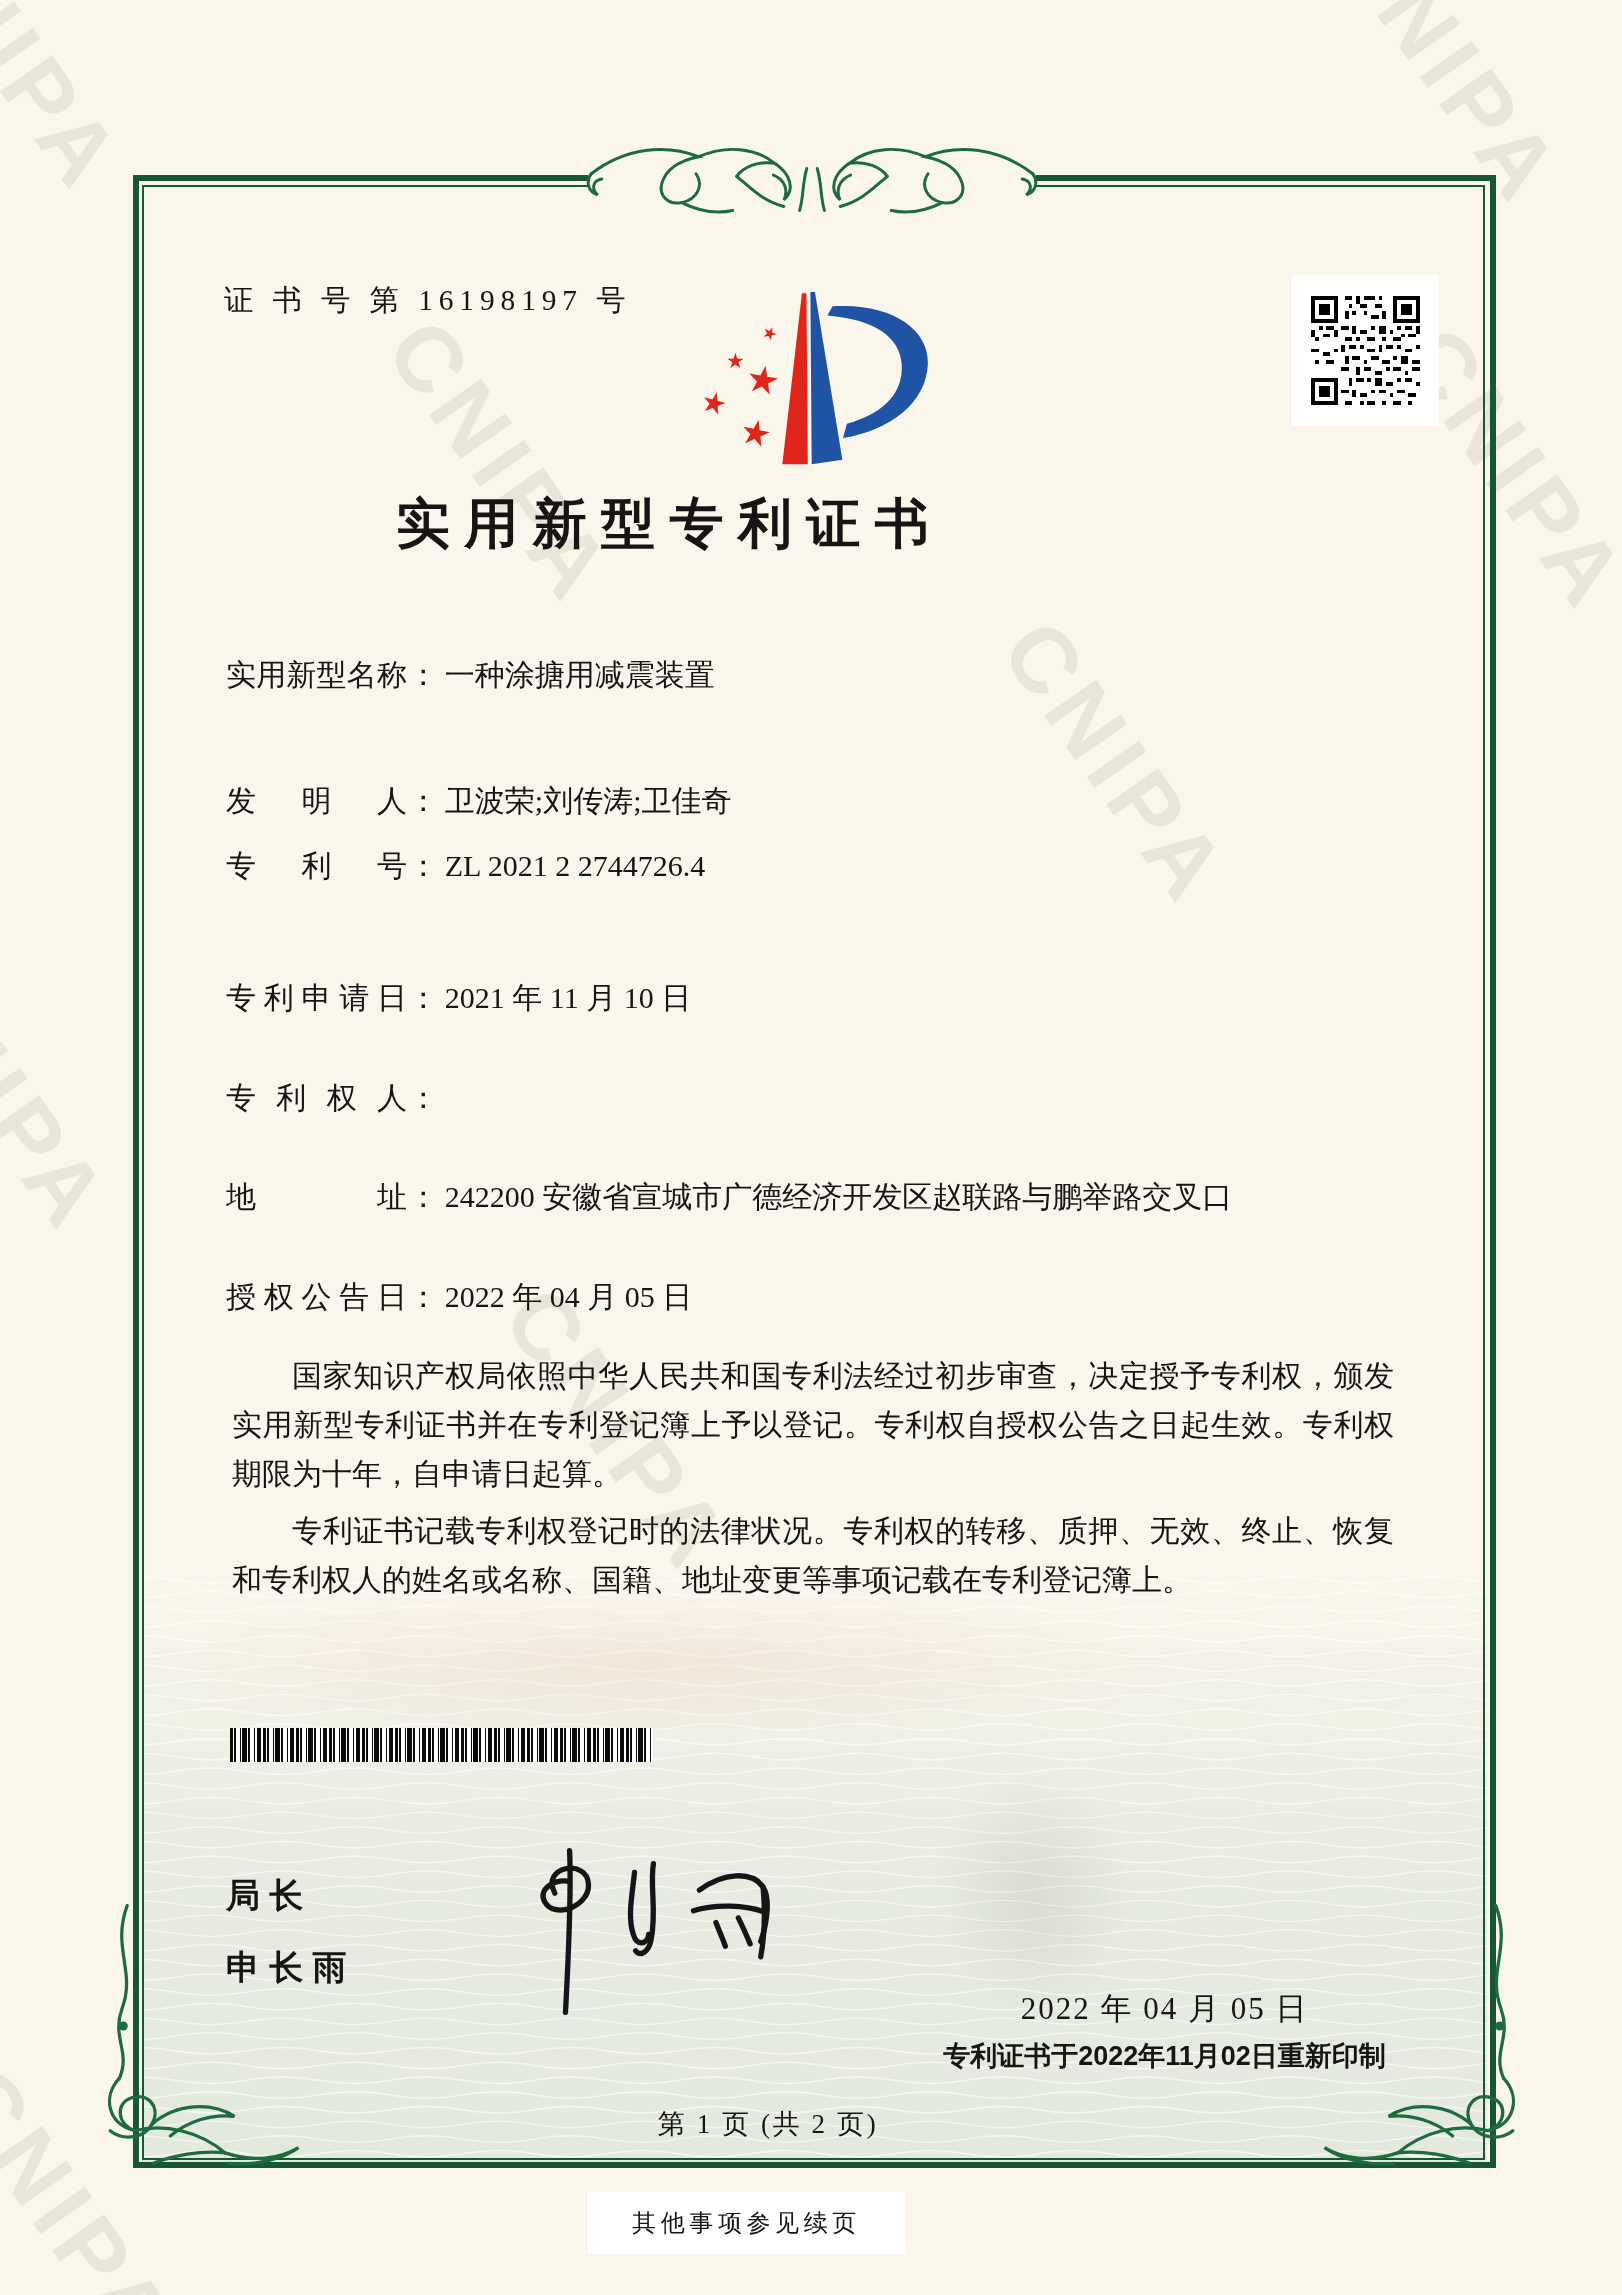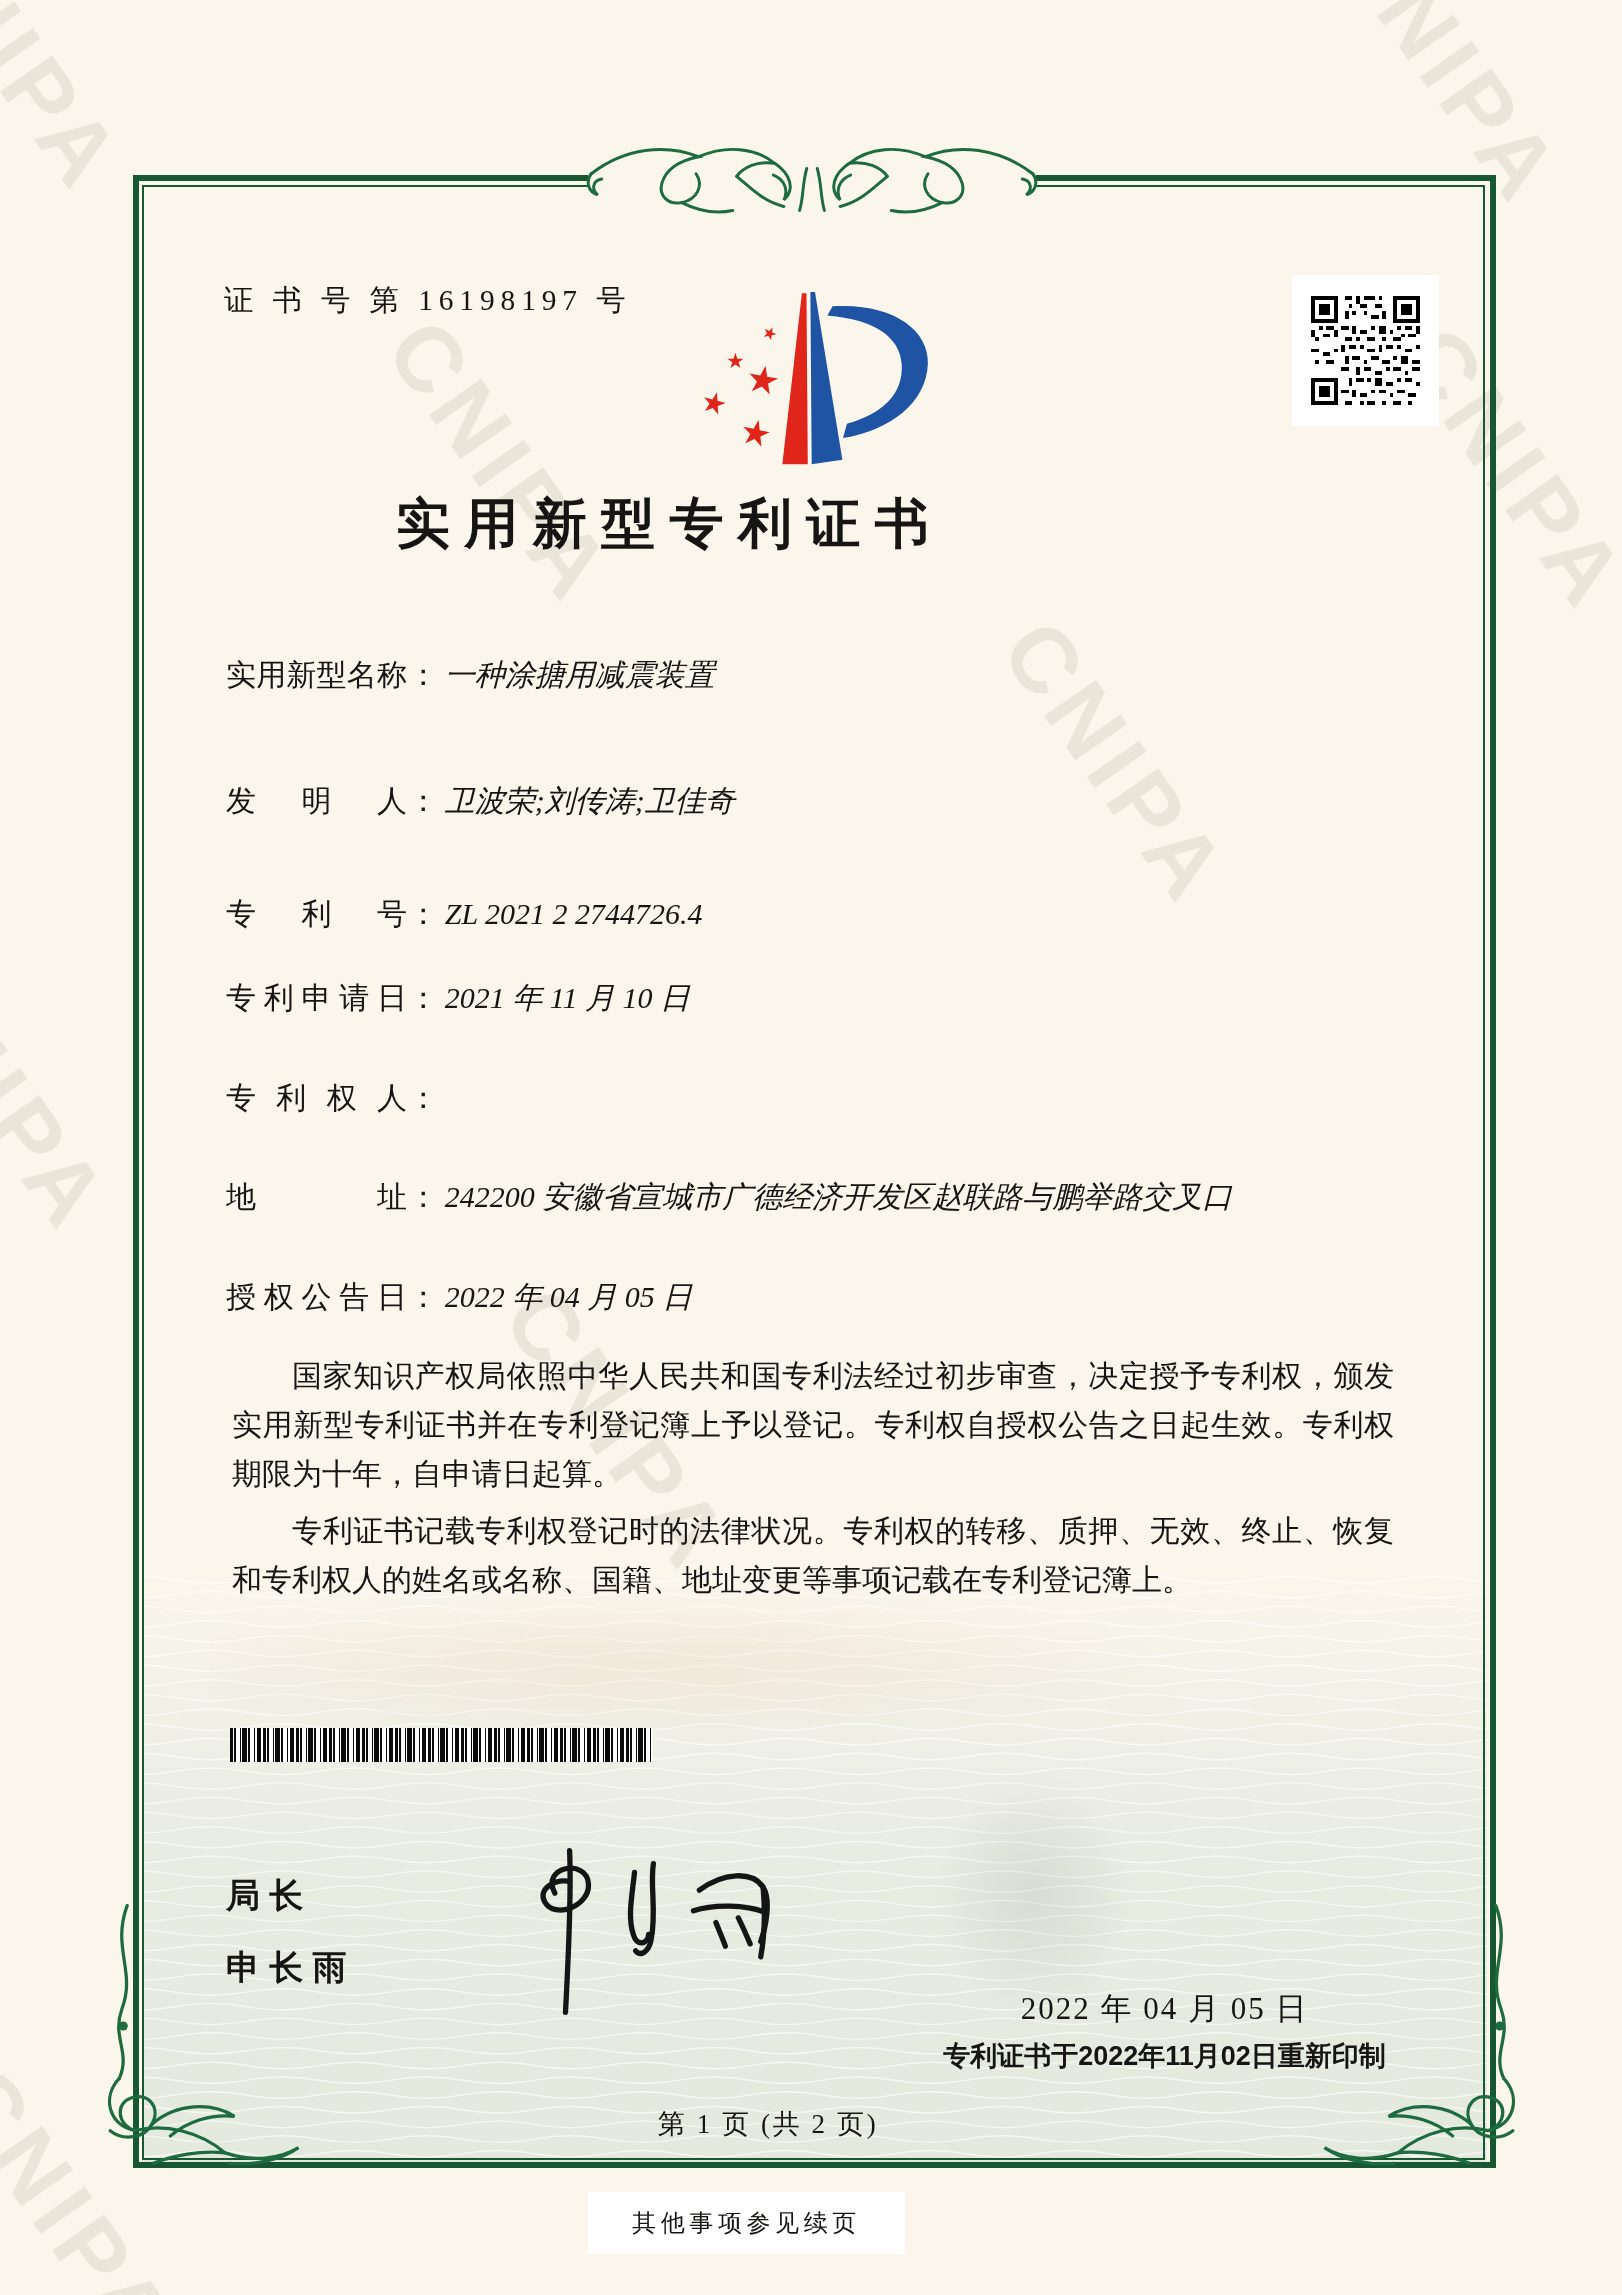--- a/index.html
+++ b/index.html
@@ -53,22 +53,22 @@
     display:flex;align-items:center;justify-content:center;z-index:6;
   }
   .title{
     position:absolute;left:0;top:488px;width:1339px;text-align:center;z-index:6;
     font-size:54px;font-weight:700;letter-spacing:14.4px;
   }
   
   .row{position:absolute;left:226px;font-size:30px;line-height:51px;display:flex;align-items:flex-start;z-index:6;}
   .flabel{display:inline-block;width:181px;text-align:justify;text-align-last:justify;}
   .fcolon{display:inline-block;margin:0 6.5px 0 1.3px;}
-  .fvalue{display:inline-block;max-width:832px;font-style:italic;}
-  .r-name{top:649px}.r-inv{top:775px}.r-pat{top:888px}.r-fil{top:972px}
+  .fvalue{display:inline-block;max-width:832px;}
+  .r-name{top:649px}.r-inv{top:775px}.r-pat{top:840px}.r-fil{top:972px}
   .r-own{top:1072px}.r-addr{top:1171px}.r-grant{top:1271px}
   .grant-right{position:absolute;left:830px;top:1271px;font-size:30px;line-height:51px;z-index:6;}
   
   .body-text{position:absolute;left:224px;top:1343px;width:1178px;font-size:30px;line-height:49px;text-align:justify;z-index:6;}
   .body-text p{margin:8px;text-indent:60px;}
   
   .barcode{
     position:absolute;left:230px;top:1728px;width:423px;height:34px;z-index:6;
     background:repeating-linear-gradient(90deg,#0b0b0b 0 2.6px,#fdfdfd 2.6px 3.9px,#0b0b0b 3.9px 5.9px,#fdfdfd 5.9px 9.8px,
       #0b0b0b 9.8px 11px,#fdfdfd 11px 12.4px,#0b0b0b 12.4px 17px,#fdfdfd 17px 18.3px,#0b0b0b 18.3px 20px,#fdfdfd 20px 23.6px,

